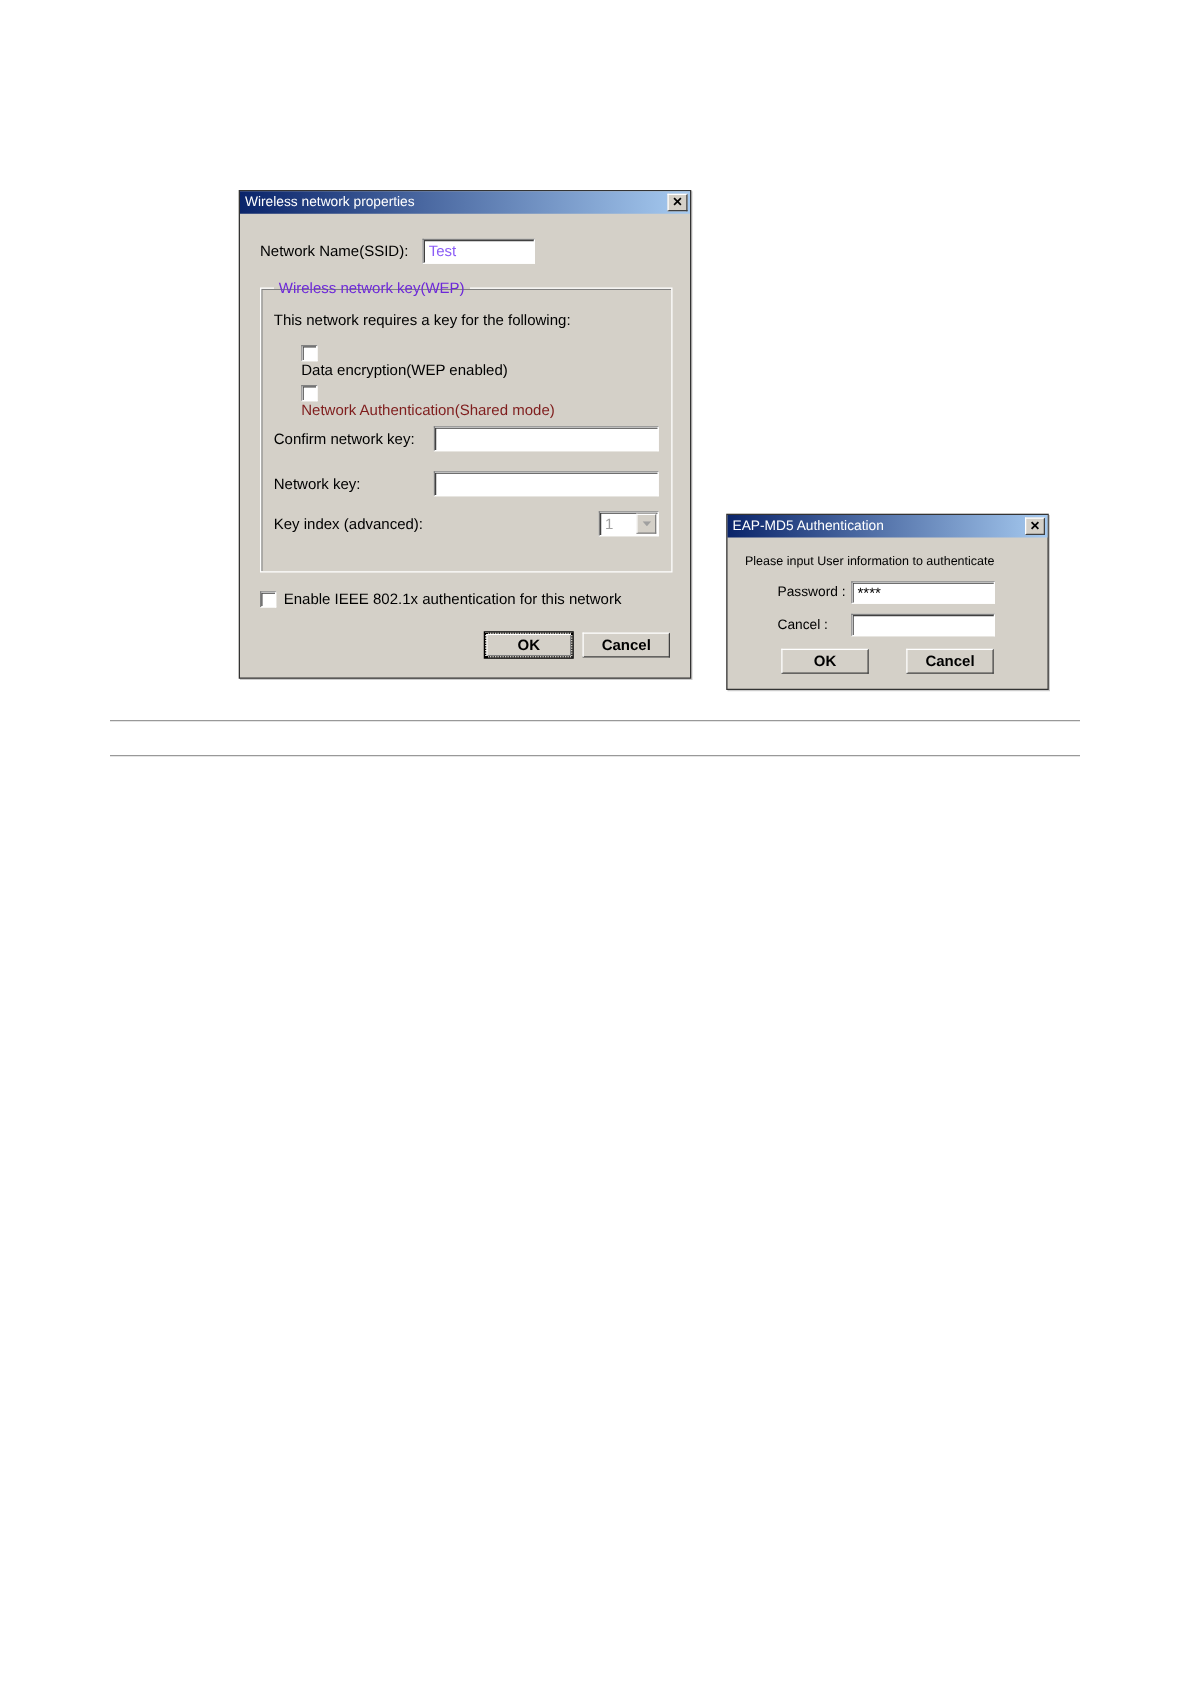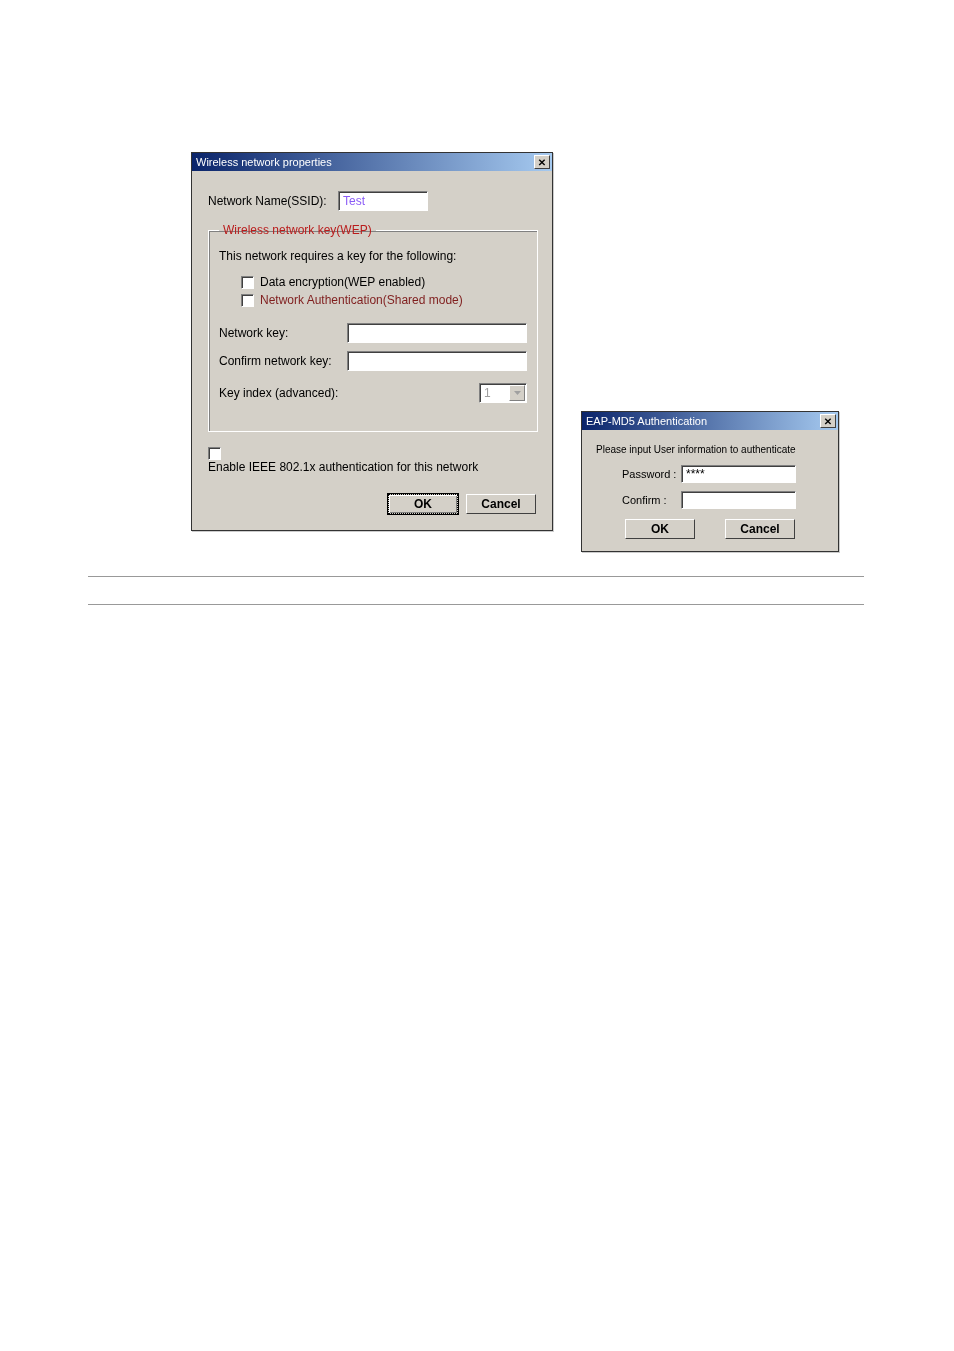--- a/index.html
+++ b/index.html
@@ -68,21 +68,21 @@
     }
     .text-input.disabled { color: #8b5cf6; }
     fieldset {
       border: 1px solid #ffffff;
       box-shadow: inset 1px 1px 0 #808080;
       padding: 12px 10px 10px 10px;
       margin: 12px 0 14px 0;
     }
     legend {
       padding: 0 4px;
-      color: #b91c1c;
+      color: #6d28d9;
     }
     .checkbox-row {
       display: flex;
       align-items: flex-start;
       margin: 4px 0;
     }
     .checkbox {
       width: 13px;
       height: 13px;
       background: #fff;
@@ -151,23 +151,23 @@
       gap: 8px;
       margin-top: 20px;
     }
     
     .d1 { left: 191px; top: 152px; width: 362px; }
     .d1 .ssid-label { width: 130px; }
     .d1 .ssid-input { width: 90px; }
     .d1 .netkey-label { width: 128px; display: inline-block; }
     .d1 .netkey-input { width: 180px; }
     .d1 .key-row { margin-top: 6px; }
-    .d1 .check-pad { padding-left: 22px; }
+    .d1 .check-pad { padding-left: 22px; flex-direction: column; }
     .d1 .indexrow { margin: 12px 0 18px 0; justify-content: space-between; }
-    .d1 .bottom-checks { margin: 6px 0 0 0; flex-direction: column; }
+    .d1 .bottom-checks { margin: 6px 0 0 0; }
     .d1 .btn-bar .btn { width: 70px; }
     
     .d2 { left: 581px; top: 411px; width: 258px; }
     .d2 .body { padding: 14px 14px 12px 14px; }
     .d2 .instr { margin-bottom: 10px; font-size: 10px; }
     .d2 .form-row { display: flex; align-items: center; margin: 4px 0 8px 0; }
     .d2 .form-label { width: 85px; text-align: left; padding-left: 26px; font-size: 11px; }
     .d2 .form-input { width: 115px; height: 18px; }
     .d2 .btn-bar { justify-content: center; gap: 30px; margin-top: 10px; }
     .d2 .btn { width: 70px; }
@@ -205,26 +205,26 @@
 
       <div class="checkbox-row check-pad">
         <span class="checkbox"></span>
         <span>Data encryption(WEP enabled)</span>
       </div>
       <div class="checkbox-row check-pad">
         <span class="checkbox"></span>
         <span class="disabled-text">Network Authentication(Shared mode)</span>
       </div>
 
+      <div class="row key-row">
+        <span class="netkey-label">Confirm network key:</span>
+        <input type="text" class="text-input netkey-input" style="">
+      </div>
       <div class="row key-row" style="margin-top:16px;">
         <span class="netkey-label">Network key:</span>
-        <input type="text" class="text-input netkey-input" style="">
-      </div>
-      <div class="row key-row">
-        <span class="netkey-label">Confirm network key:</span>
         <input type="text" class="text-input netkey-input" style="">
       </div>
 
       <div class="row indexrow">
         <span style="margin-right:4px;">Key index (advanced):</span>
         <div class="select-wrap">
           <span class="select-value">1</span>
           <span class="select-arrow">
             <svg width="7" height="4" viewBox="0 0 7 4">
                 <path d="M0 0 L7 0 L3.5 4 Z"></path>
@@ -254,21 +254,21 @@
     </div>
   </div>
   <div class="body">
     <div class="instr">Please input User information to authenticate</div>
 
     <div class="form-row">
       <span class="form-label">Password :</span>
       <input type="text" class="text-input form-input" value="****" style="">
     </div>
     <div class="form-row">
-      <span class="form-label">Confirm :</span>
+      <span class="form-label">Cancel :</span>
       <input type="text" class="text-input form-input" value="" style="">
     </div>
 
     <div class="btn-bar">
       <button class="btn">OK</button>
       <button class="btn">Cancel</button>
     </div>
   </div>
 </div>
 

